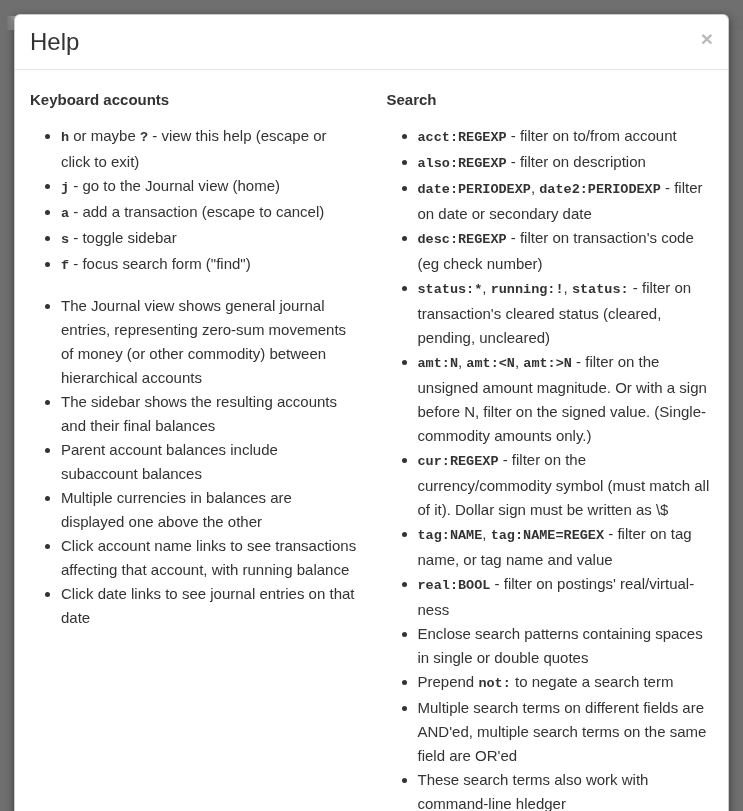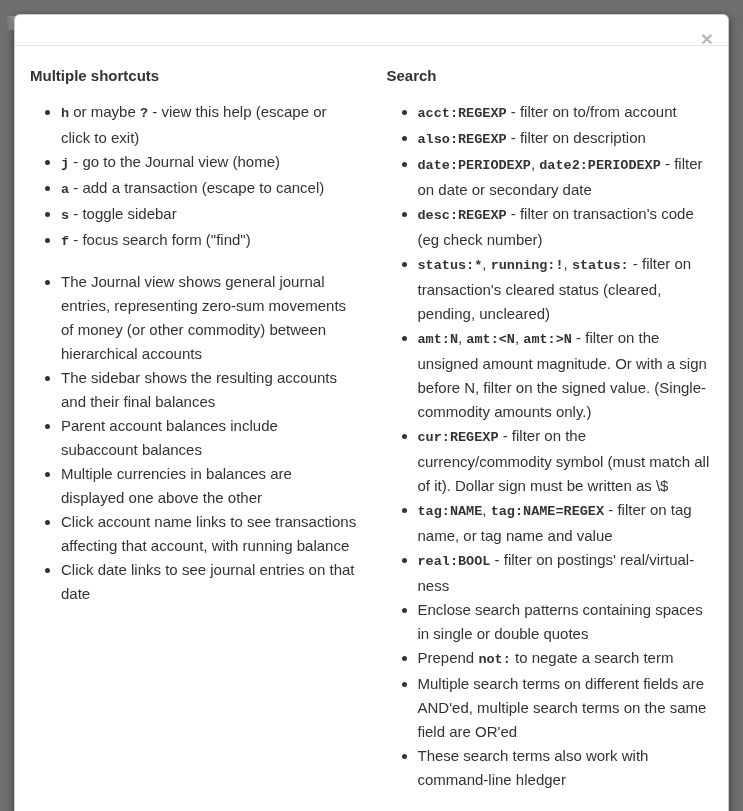--- a/index.html
+++ b/index.html
@@ -58,25 +58,26 @@
   <a class="brand">hledger-web</a>
   <div class="toolbar-line"></div>
   <div class="sidebar-divider"></div>
   <div class="frag f1"></div>
   <div class="frag f2"></div>
   <div class="frag f3"></div>
 </div>
 
 <div class="modal">
   <div class="modal-header">
+    <h3 class="modal-title">Help</h3>
     <button class="close-btn">×</button>
   </div>
   <div class="modal-body">
     <div class="col col-left">
-      <h4 class="section-heading">Multiple shortcuts</h4>
+      <h4 class="section-heading">Keyboard accounts</h4>
       <ul class="help-list">
           <li><code>h</code> or maybe <code>?</code> - view this help (escape or click to exit)</li>
           <li><code>j</code> - go to the Journal view (home)</li>
           <li><code>a</code> - add a transaction (escape to cancel)</li>
           <li><code>s</code> - toggle sidebar</li>
           <li><code>f</code> - focus search form ("find")</li>
         </ul>
 
       <ul class="help-list">
           <li>The Journal view shows general journal entries, representing zero-sum movements of money (or other commodity) between hierarchical accounts</li>

